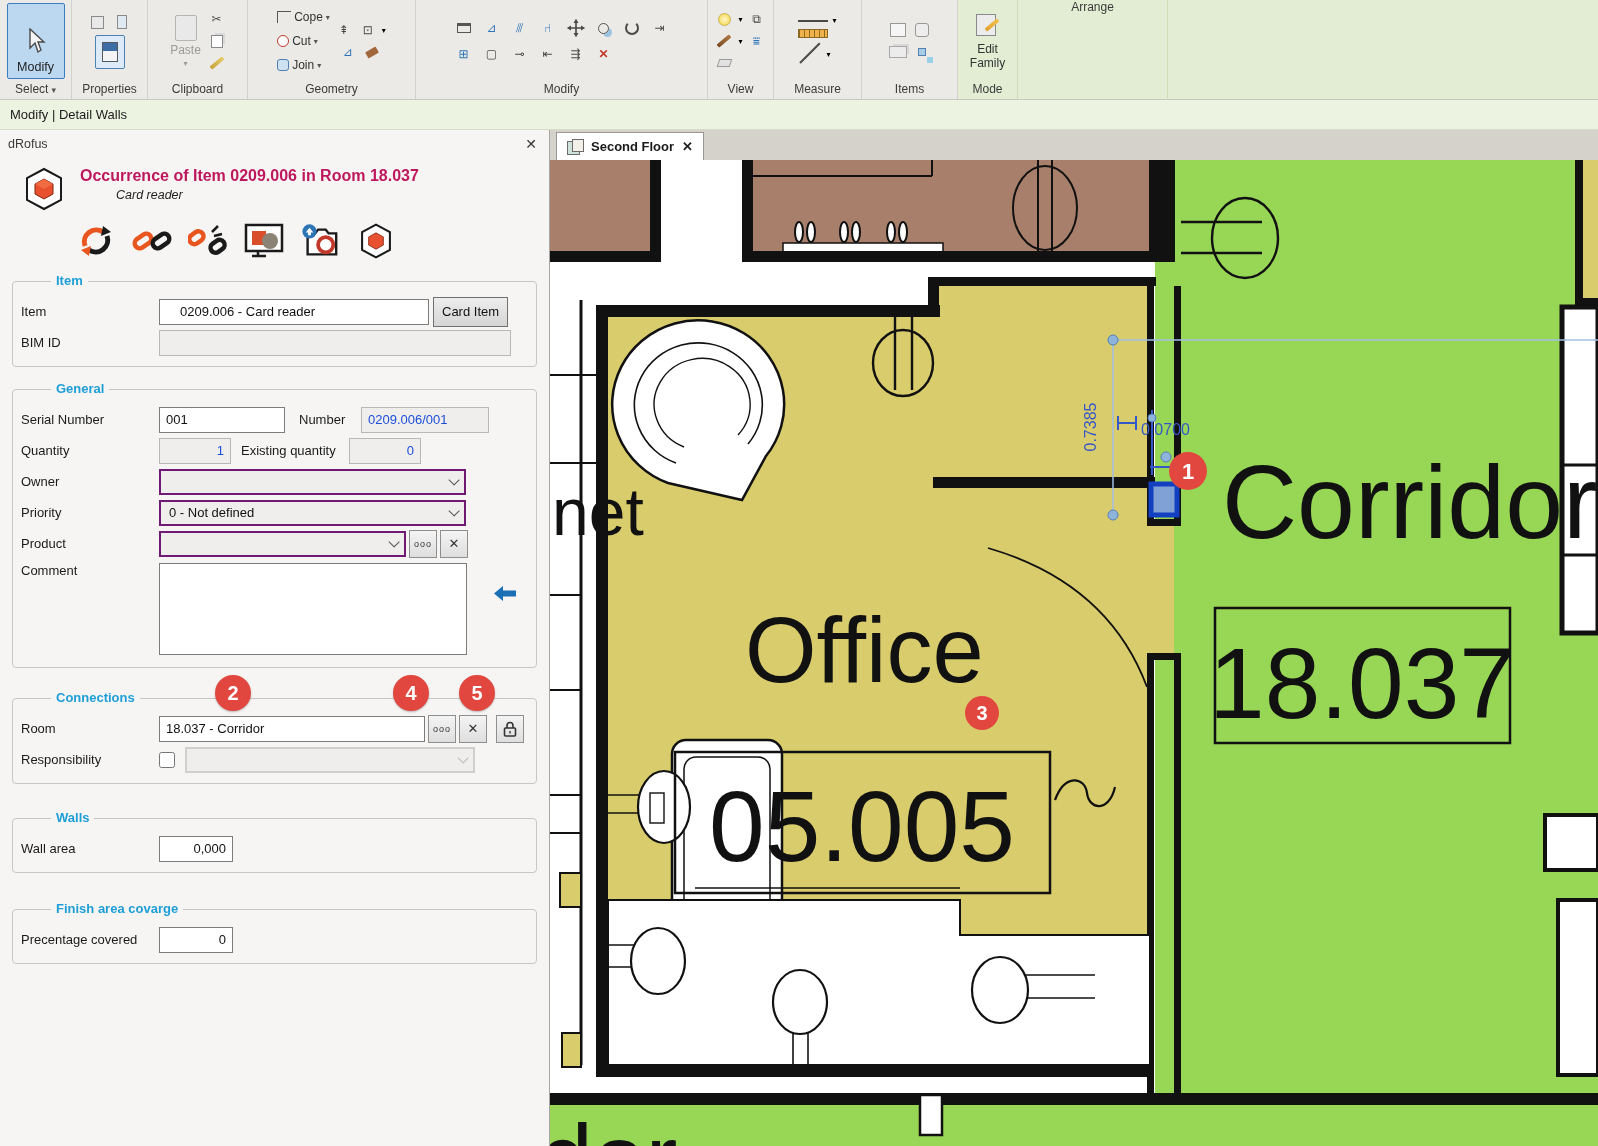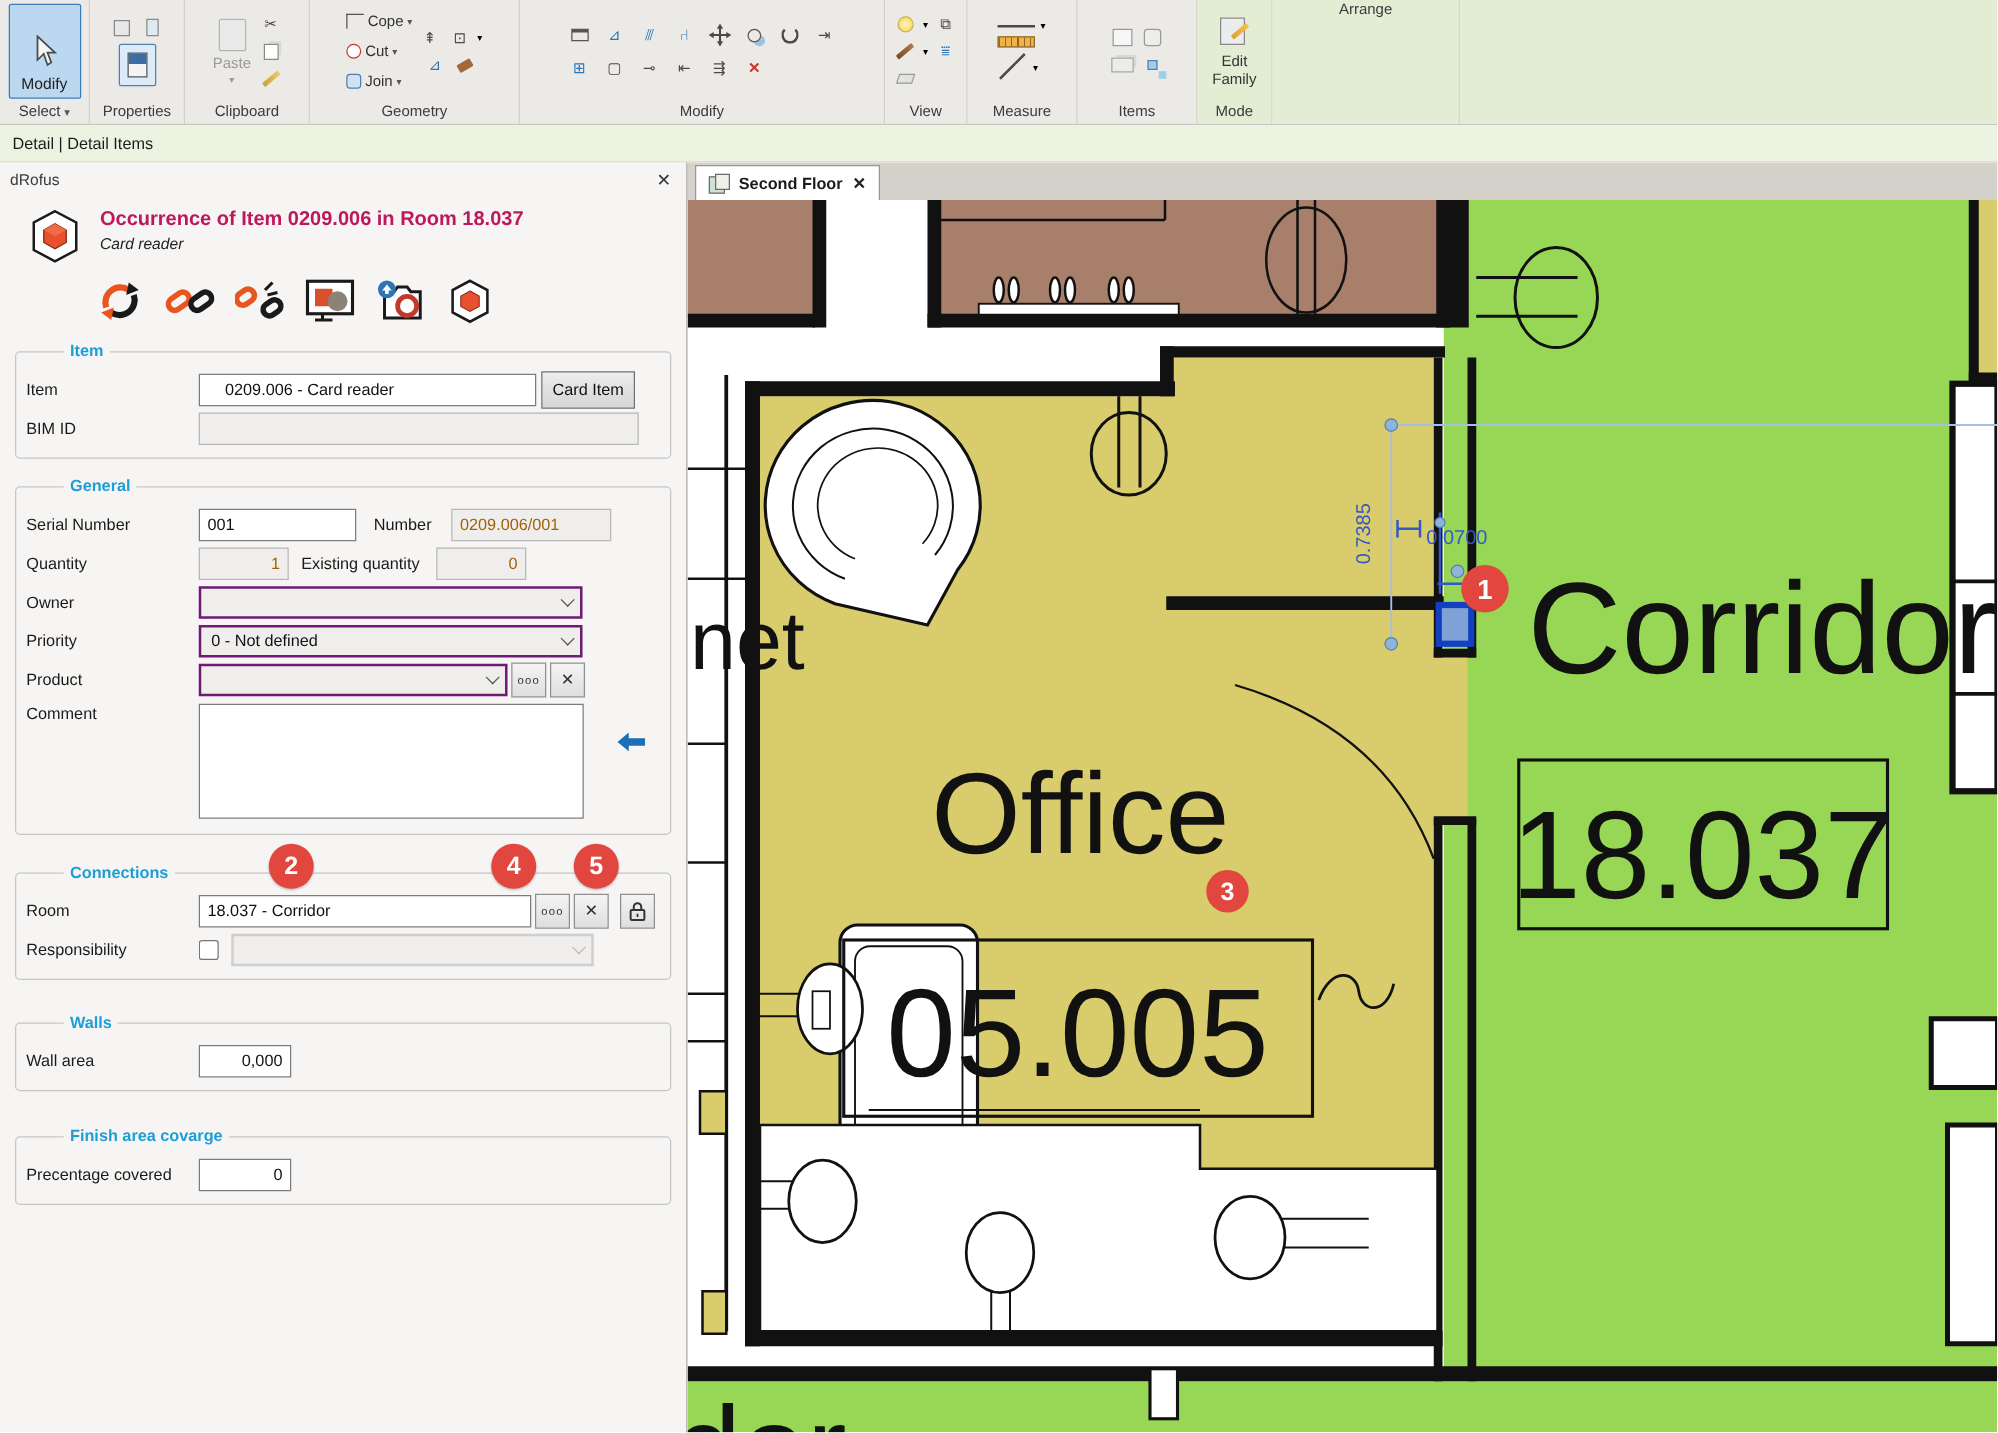--- a/index.html
+++ b/index.html
@@ -49,32 +49,32 @@
   
   .main { display:flex; width:1598px; height:1016px; }
 
   
   .drofus { width:550px; height:100%; background:#f6f5f4; border-right:1px solid #a9a7a4; position:relative; overflow:hidden; }
   .panel-titlebar { height:27px; display:flex; align-items:center; justify-content:space-between;
      padding:0 12px 0 8px; font-size:12.5px; color:#3a3a3a; }
   .panel-close { font-size:14px; color:#333; cursor:default; }
   .phead { padding:10px 14px 0 24px; display:flex; gap:16px; }
   .phead-text .t1 { font-size:16px; font-weight:bold; color:#be185d; }
-  .phead-text .t2 { font-size:12.5px; font-style:italic; color:#222; margin-top:3px; }
+  .phead-text .t2 { font-size:12.5px; font-style:italic; color:#222; margin-top:3px;margin-left:36px; }
   .ptools { display:flex; gap:16px; padding:12px 0 0 76px; align-items:center; }
   .ptool { width:40px; height:36px; display:flex; align-items:center; justify-content:center; }
 
   .grp { position:relative; border:1px solid #c6c6c6; border-radius:4px; margin:0 12px; padding:14px 8px 8px 8px; }
   .grp-label { position:absolute; top:-9px; left:38px; background:#f6f5f4; padding:0 5px;
      font-size:13px; font-weight:bold; color:#1e9ed6; }
   .row { display:flex; align-items:center; height:31px; }
   .row label { width:138px; font-size:13px; color:#1a1a1a; flex:none; }
   .tin { height:26px; border:1px solid #7c7c7c; background:#fff; font-size:13px; padding:0 6px;
      font-family:"Liberation Sans",sans-serif; color:#111; }
-  .tin:disabled, .tin.dis { background:#efeeed; border-color:#b8b8b8; color:#a16207; }
+  .tin:disabled, .tin.dis { background:#efeeed; border-color:#b8b8b8; color:#1d4ed8; }
   .tin.num { text-align:right; }
   .ddl { height:26px; background:#efeeed; border:2px solid #701a75; display:flex; align-items:center;
      justify-content:space-between; padding:0 8px; font-size:13px; color:#111; }
   .ddl .chev { width:8px; height:8px; border-right:1.6px solid #555; border-bottom:1.6px solid #555;
      transform:rotate(45deg) translateY(-3px); }
   .ddl.dis { border-color:#cfcfcf; color:#999; }
   .sqbtn { width:28px; height:28px; border:1px solid #8f8f8f; background:linear-gradient(#f4f4f4,#dedede);
      display:flex; align-items:center; justify-content:center; font-size:9px; letter-spacing:1px; color:#333; margin-left:3px; }
   .btn { height:30px; border:1px solid #707070; background:linear-gradient(#ededed,#d5d5d5);
      font-size:13px; color:#111; padding:0 8px; margin-left:4px; font-family:"Liberation Sans",sans-serif; }
@@ -307,21 +307,21 @@
   </div>
 
   <div class="rsec green" style="width:150px">
     <div class="rlabel"><span>Arrange</span></div>
   </div>
 
   <div class="rsec green" style="flex:1;border-right:none"></div>
 </div>
 
 <div class="modebar">
-  <span>Detail | Detail Items</span>
+  <span>Modify | Detail Walls</span>
 </div>
 
 <div class="main">
 
   <div class="drofus">
     <div class="panel-titlebar">
       <span>dRofus</span>
       <span class="panel-close">✕</span>
     </div>
 

